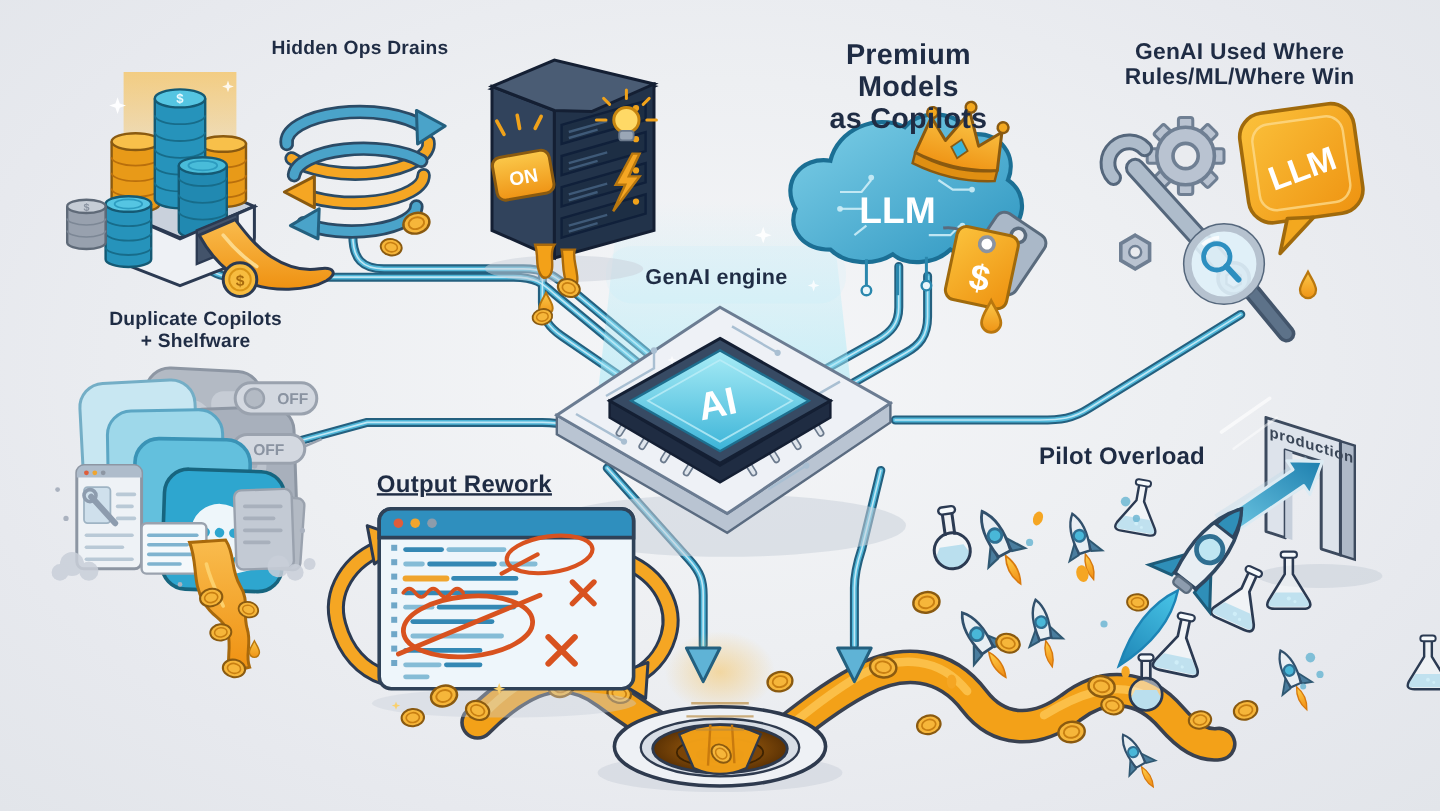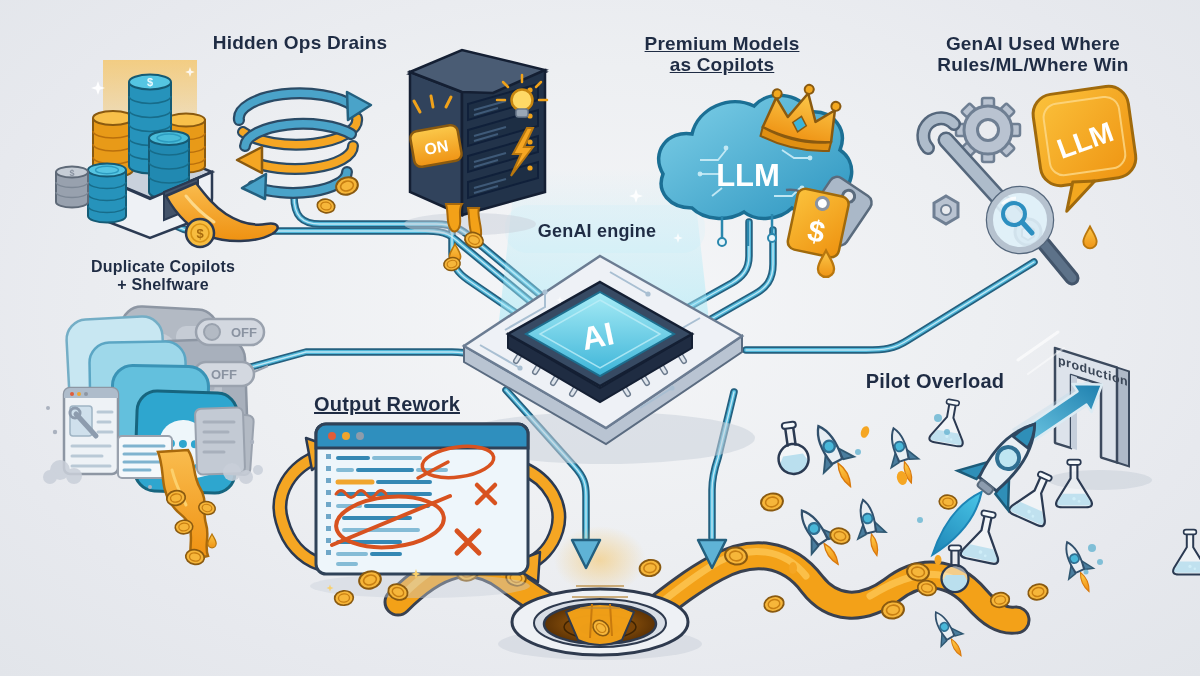--- a/index.html
+++ b/index.html
@@ -660,24 +660,24 @@
     </g>
     <use href="#coinG" transform="translate(772,502) rotate(-10)"></use>
     <use href="#coinG" transform="translate(840,536) rotate(15) scale(.9)"></use>
     <use href="#coinG" transform="translate(893,610) rotate(-8)"></use>
     <use href="#coinG" transform="translate(927,588) rotate(12) scale(.85)"></use>
     <use href="#coinG" transform="translate(1038,592) rotate(-14) scale(.9)"></use>
     <use href="#coinG" transform="translate(948,502) rotate(8) scale(.8)"></use>
   </g>
 </svg>
 
-<div class="lbl" style="left:200px;top:32px;width:200px;font-size:19px;">
+<div class="lbl" style="left:200px;top:32px;width:200px;font-size:16px;">
   <span>Hidden Ops Drains</span>
 </div>
-<div class="lbl" style="left:632px;top:33px;width:180px;font-size:19px;text-decoration:underline;">
+<div class="lbl" style="left:667px;top:33px;width:180px;font-size:24px;">
   <span>Premium Models</span>
   <span>as Copilots</span>
 </div>
 <div class="lbl" style="left:923px;top:33px;width:220px;font-size:19px;">
   <span>GenAI Used Where</span>
   <span>Rules/ML/Where Win</span>
 </div>
 <div class="lbl" style="left:63px;top:258px;width:200px;font-size:16px;">
   <span>Duplicate Copilots</span>
   <span>+ Shelfware</span>

